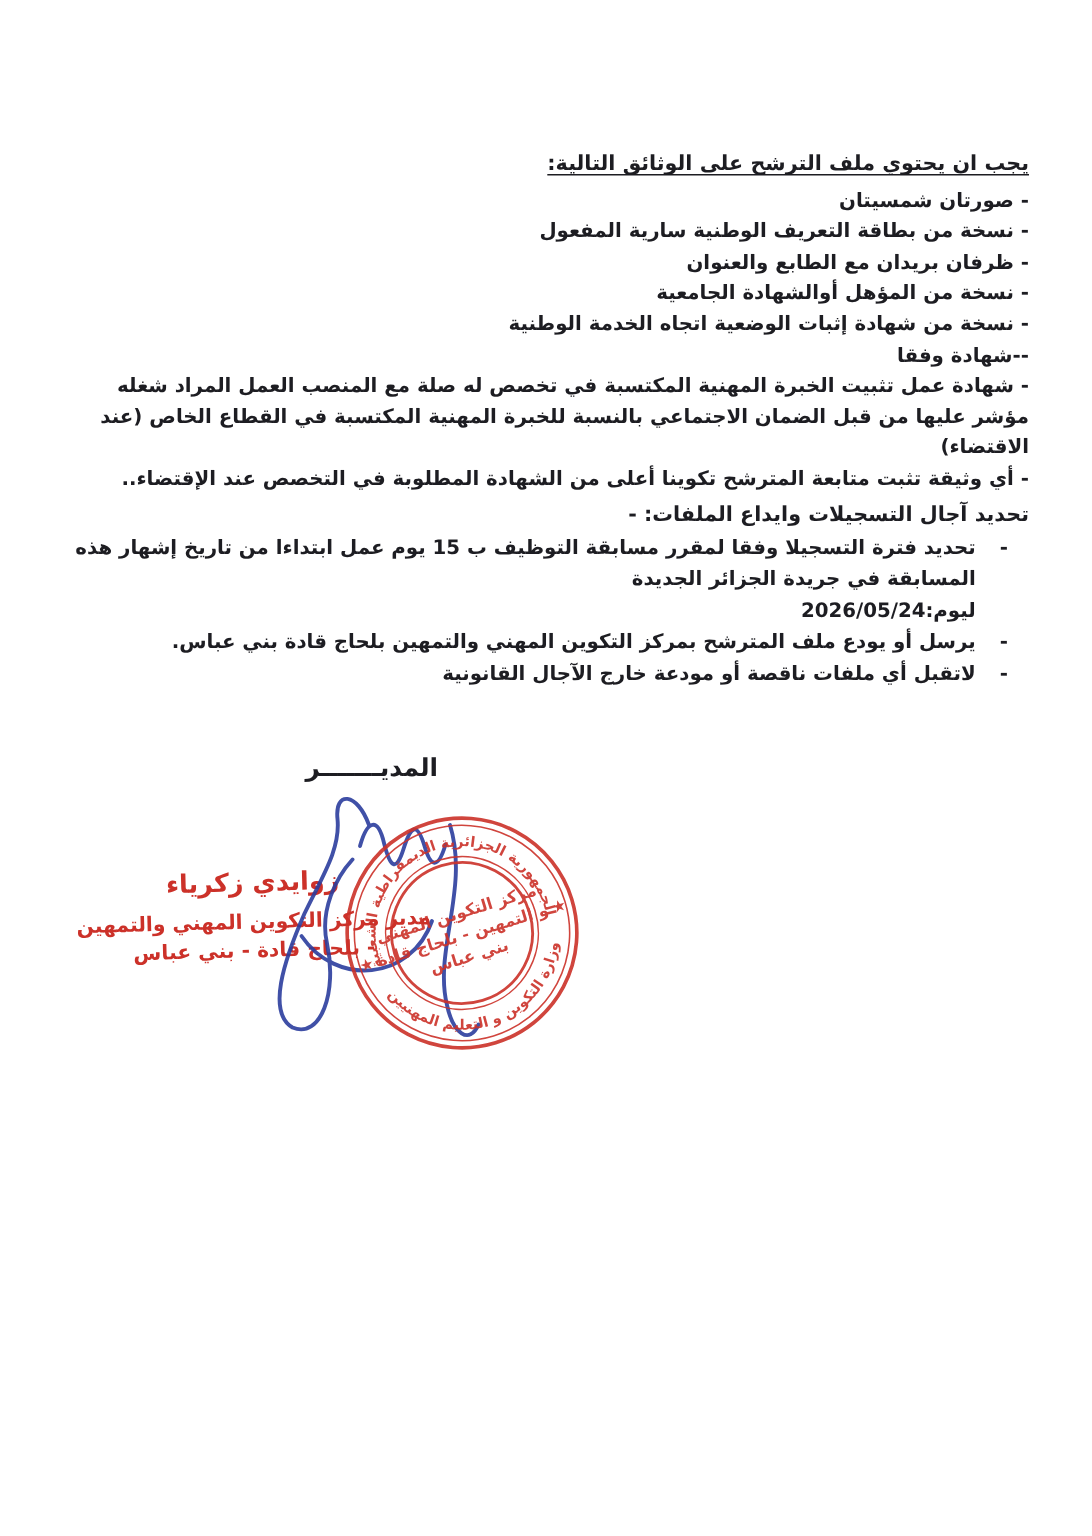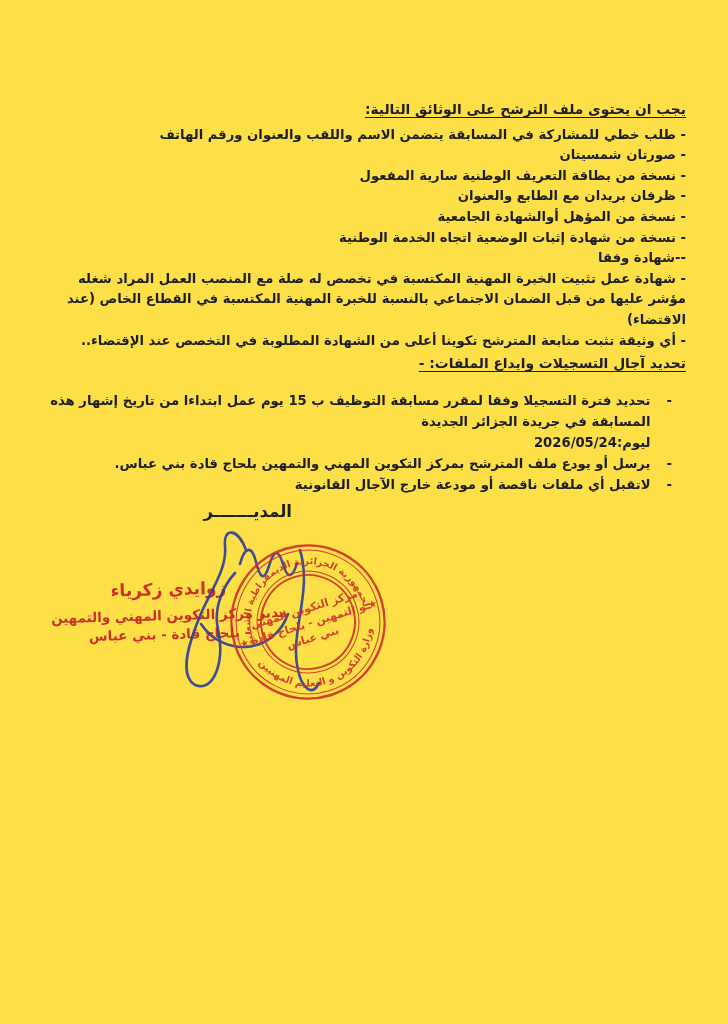--- a/index.html
+++ b/index.html
@@ -1,21 +1,21 @@
 <!DOCTYPE html>
 <html lang="ar" dir="rtl"><head>
 <meta charset="utf-8">
 <style>
   html,body{margin:0;padding:0;}
   body{background:#e9e9ec;}
   .page{
     position:relative;
     width:728px;height:1024px;
     margin:0 auto;
-    background:#fde047;
+    background:#ffffff;
     overflow:hidden;
     font-family:"DejaVu Sans", sans-serif;
     direction:rtl;
     color:#1d1d22;
   }
   
   .content{
     position:absolute;
     top:99px;right:42px;left:40px;
     font-size:13.2px;
@@ -25,24 +25,23 @@
   }
   .req-title{
     font-size:13.8px;
     text-decoration:underline;
     text-underline-offset:3px;
     margin-bottom:5px;
   }
   .req-item{white-space:normal;}
   .dl-head{
     font-size:13.8px;
-    text-decoration:underline;
     text-underline-offset:3px;
     margin-top:2px;
-    margin-bottom:16px;
+    margin-bottom:2px;
   }
   .dl-item{
     display:flex;
     gap:16px;
     padding-right:14px;
     line-height:21px;
   }
   .dl-dash{flex:0 0 auto;}
   .dl-line2{display:block;}
   .dl-line2:empty{display:none;}
@@ -89,21 +88,20 @@
 </style>
 </head>
 <body>
 
 <div class="page">
 
   <div class="content">
 
     <div class="req-title">يجب ان يحتوي ملف الترشح على  الوثائق التالية:</div>
 
-    <div class="req-item">- طلب خطي للمشاركة في المسابقة يتضمن الاسم واللقب  والعنوان ورقم الهاتف</div>
     <div class="req-item">- صورتان شمسيتان</div>
     <div class="req-item">- نسخة من بطاقة التعريف الوطنية سارية المفعول</div>
     <div class="req-item">- ظرفان بريدان مع الطابع والعنوان</div>
     <div class="req-item">- نسخة من المؤهل أوالشهادة الجامعية</div>
     <div class="req-item">- نسخة من شهادة إثبات الوضعية اتجاه الخدمة الوطنية</div>
     <div class="req-item">--شهادة وفقا</div>
     <div class="req-item">- شهادة عمل تثبيت الخبرة المهنية  المكتسبة في تخصص له صلة مع  المنصب العمل المراد شغله مؤشر عليها من قبل الضمان الاجتماعي بالنسبة للخبرة المهنية المكتسبة في القطاع الخاص (عند الاقتضاء)</div>
     <div class="req-item">- أي وثيقة تثبت متابعة المترشح تكوينا أعلى من الشهادة المطلوبة  في التخصص عند الإقتضاء..</div>
 
     <div class="dl-head">تحديد آجال التسجيلات وايداع الملفات: -</div>

